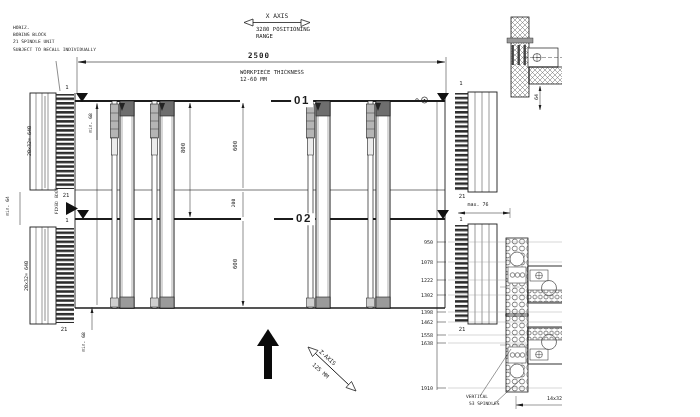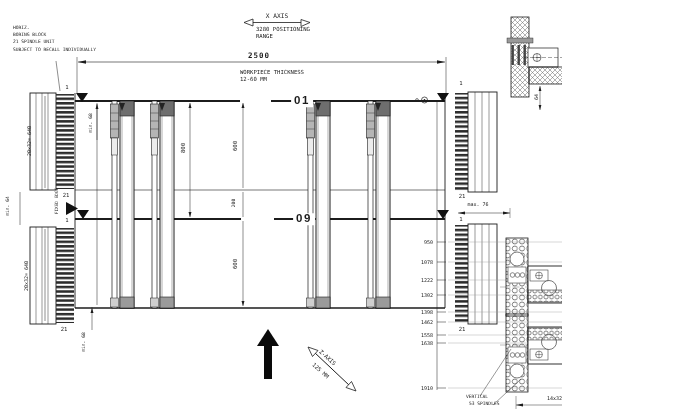--- a/index.html
+++ b/index.html
@@ -325,21 +325,21 @@
   <div>RANGE</div>
 </div>
 
 <span class="lbl c f7" style="left:259px;top:56px">2500</span>
 <div class="lbl la note2" style="left:240px;top:69px">
   <div>WORKPIECE THICKNESS</div>
   <div>12-60 MM</div>
 </div>
 
 <span class="lbl c row" style="left:256px;top:101px">01</span>
-<span class="lbl c row" style="left:258px;top:219px">09</span>
+<span class="lbl c row" style="left:258px;top:219px">02</span>
 
 <span class="lbl r f55" style="left:184px;top:148px">800</span>
 <span class="lbl r f55" style="left:236px;top:146px">600</span>
 <span class="lbl r f45" style="left:234px;top:203px">200</span>
 <span class="lbl r f55" style="left:236px;top:264px">600</span>
 
 <span class="lbl r f5" style="left:29px;top:141px">20x32= 640</span>
 <span class="lbl r f5" style="left:26px;top:276px">20x32= 640</span>
 <span class="lbl r f45" style="left:8px;top:206px">min. 64</span>
 <span class="lbl r f45" style="left:91px;top:123px">min. 68</span>

